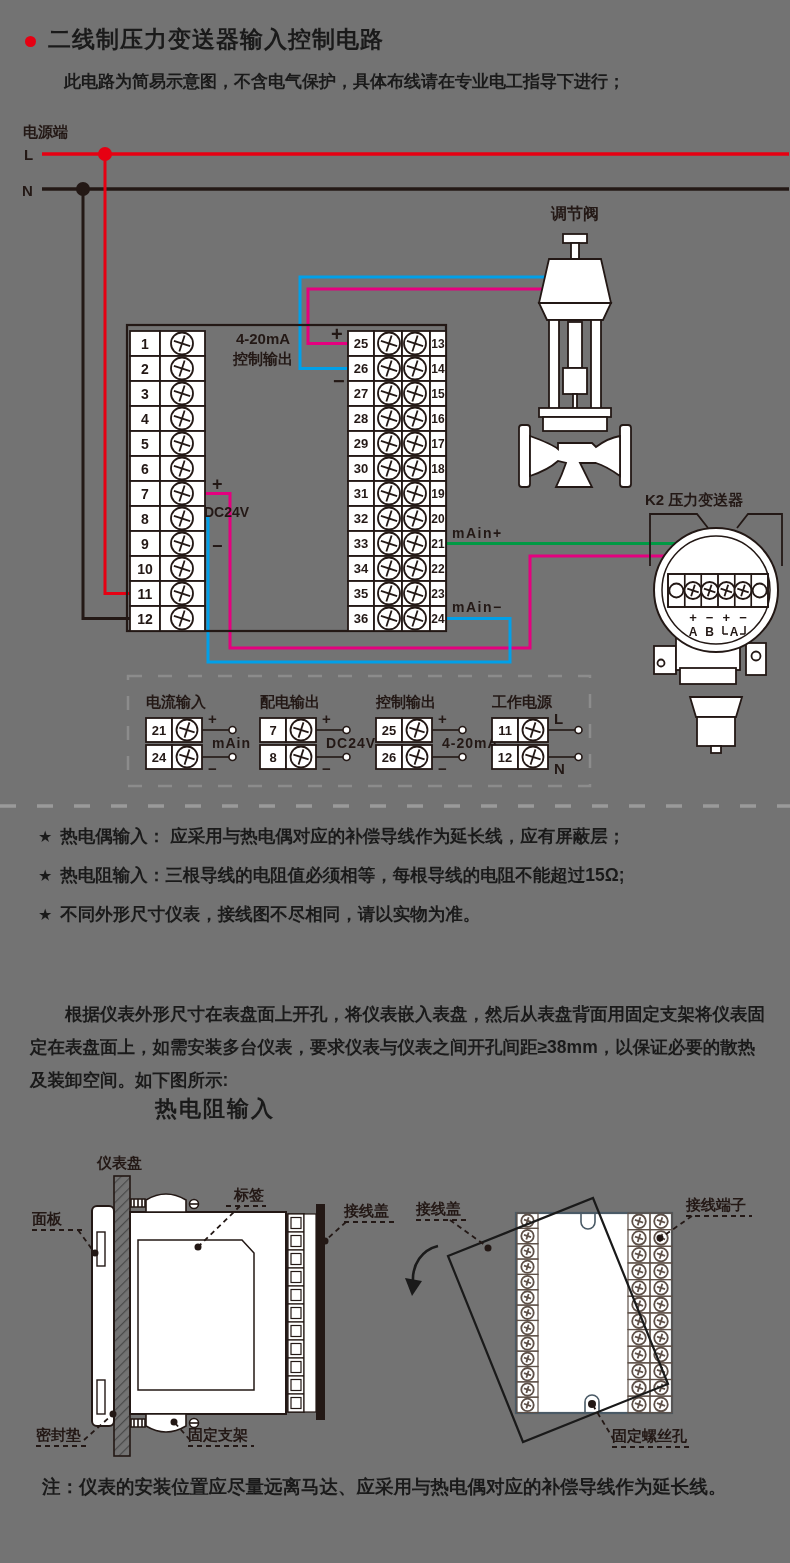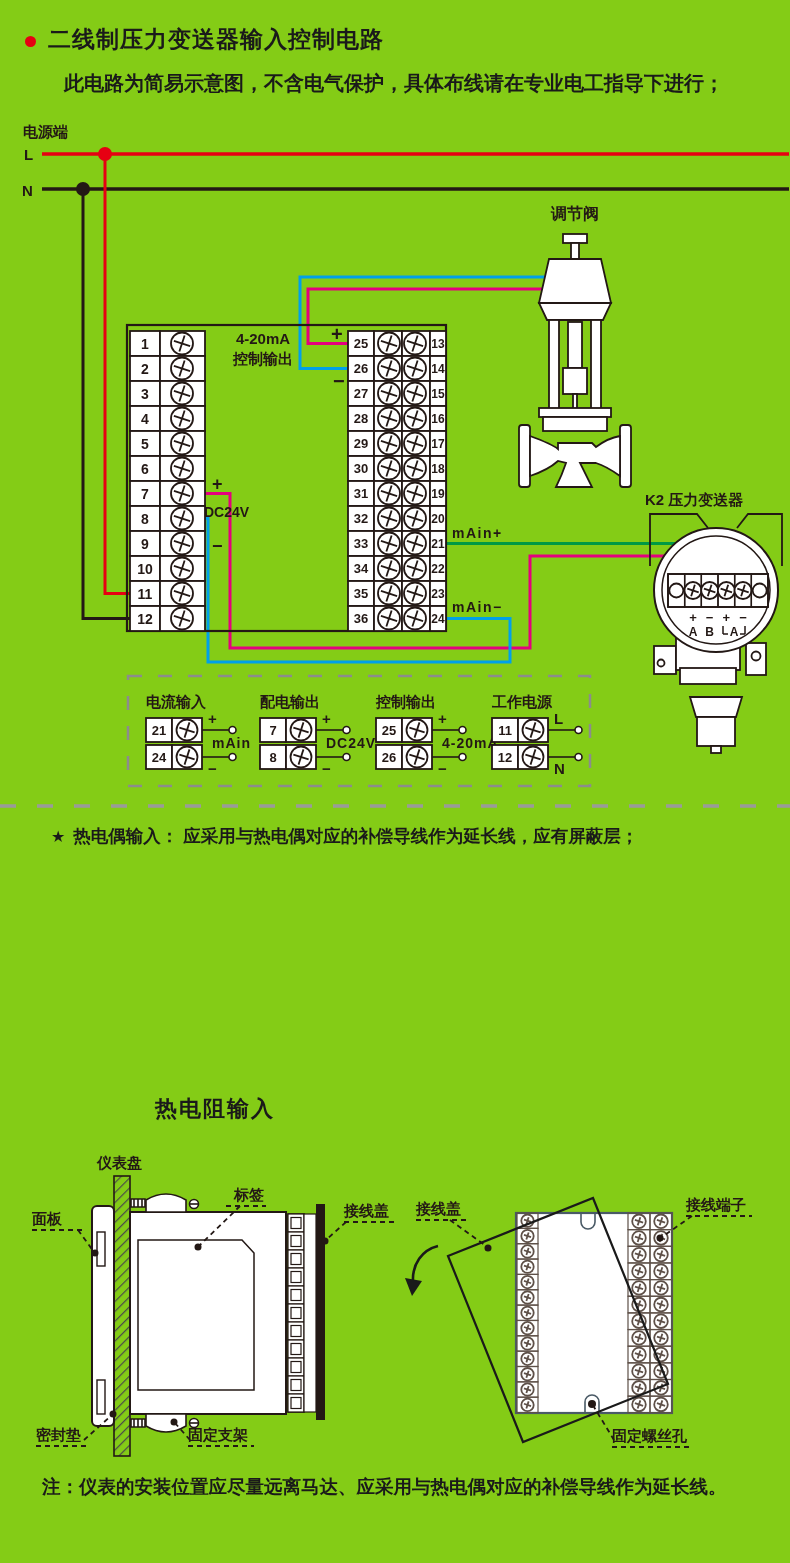--- a/index.html
+++ b/index.html
@@ -1,22 +1,22 @@
 <!DOCTYPE html>
 <html><head>
 <meta charset="utf-8">
 <style>
   html,body{margin:0;padding:0;background:#fff;}
-  .page{position:relative;width:790px;height:1563px;background:#84cc16;overflow:hidden;
+  .page{position:relative;width:790px;height:1563px;background:#737373;overflow:hidden;
         font-family:"Liberation Sans","DejaVu Sans",sans-serif;color:#1a1a1a;}
   .bullet{position:absolute;left:25px;top:36px;width:11px;height:11px;border-radius:50%;background:#e60012;}
   .title{position:absolute;left:48px;top:24px;font-size:23px;font-weight:700;letter-spacing:1px;}
-  .subtitle{position:absolute;left:64px;top:70px;font-size:20px;font-weight:700;}
+  .subtitle{position:absolute;left:64px;top:70px;font-size:17px;font-weight:700;}
   svg text{font-family:"Liberation Sans","DejaVu Sans",sans-serif;fill:#231815;}
-  .notes{position:absolute;left:38px;top:824px;width:740px;margin-left:13px;}
+  .notes{position:absolute;left:38px;top:824px;width:740px;}
   .note-line{font-size:17.5px;font-weight:700;margin-bottom:15px;white-space:nowrap;}
   .note-line .star{margin-right:8px;font-size:16px;}
   .para{position:absolute;left:30px;top:998px;width:742px;font-size:17.5px;font-weight:700;
         line-height:33px;text-indent:2em;}
   .fig-title{position:absolute;left:155px;top:1094px;font-size:22px;font-weight:700;
              font-family:"Liberation Serif","DejaVu Serif",serif;letter-spacing:2px;}
   .bottom-note{position:absolute;left:42px;top:1474px;width:740px;font-size:18.5px;font-weight:700;white-space:nowrap;}
   .abs-svg{position:absolute;left:0;}
 </style>
 </head>
@@ -540,22 +540,25 @@
           <circle cx="578.5" cy="757" r="3.5" fill="#fff" stroke="#231815" stroke-width="1.6"></circle>
           <text x="554" y="774" font-size="15" font-weight="700">N</text>
         </g>
       </g>
 
     <line x1="0" y1="806" x2="790" y2="806" stroke="#9a9a9a" stroke-width="3.5" stroke-dasharray="16,21"></line>
   </svg>
 
   <div class="notes" id="notes-list">
       <div class="note-line"><span class="star">★</span><span>热电偶输入： 应采用与热电偶对应的补偿导线作为延长线，应有屏蔽层；</span></div>
+      <div class="note-line"><span class="star">★</span><span>热电阻输入：三根导线的电阻值必须相等，每根导线的电阻不能超过15Ω;</span></div>
+      <div class="note-line"><span class="star">★</span><span>不同外形尺寸仪表，接线图不尽相同，请以实物为准。</span></div>
     </div>
 
+  <div class="para">根据仪表外形尺寸在表盘面上开孔，将仪表嵌入表盘，然后从表盘背面用固定支架将仪表固定在表盘面上，如需安装多台仪表，要求仪表与仪表之间开孔间距≥38mm，以保证必要的散热及装卸空间。如下图所示:</div>
   <div class="fig-title">热电阻输入</div>
 
   <svg id="install" class="abs-svg" style="top:1140px" width="790" height="330" viewBox="0 1140 790 330">
     <defs>
       <pattern id="hatch" width="7" height="7" patternTransform="rotate(45)" patternUnits="userSpaceOnUse">
         <line x1="0" y1="0" x2="0" y2="7" stroke="#4a4a4a" stroke-width="2.4"></line>
       </pattern>
     </defs>
 
     <g>

